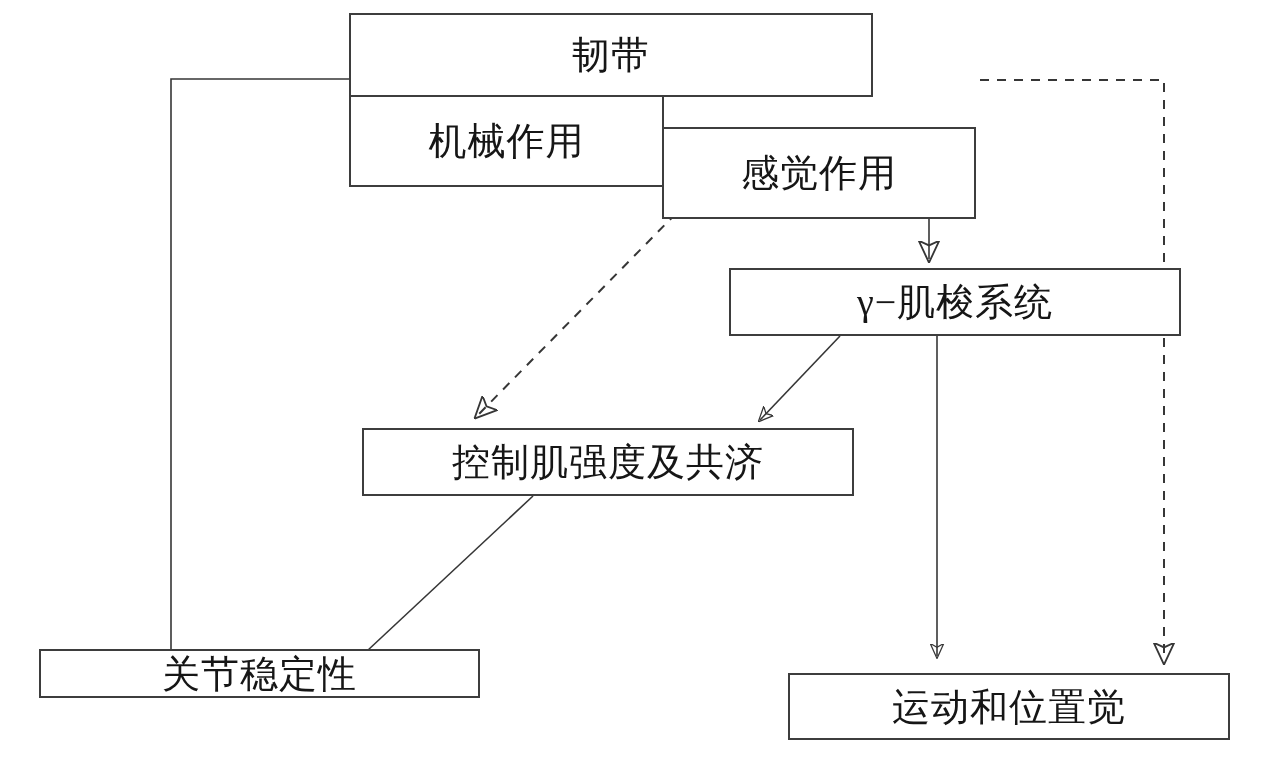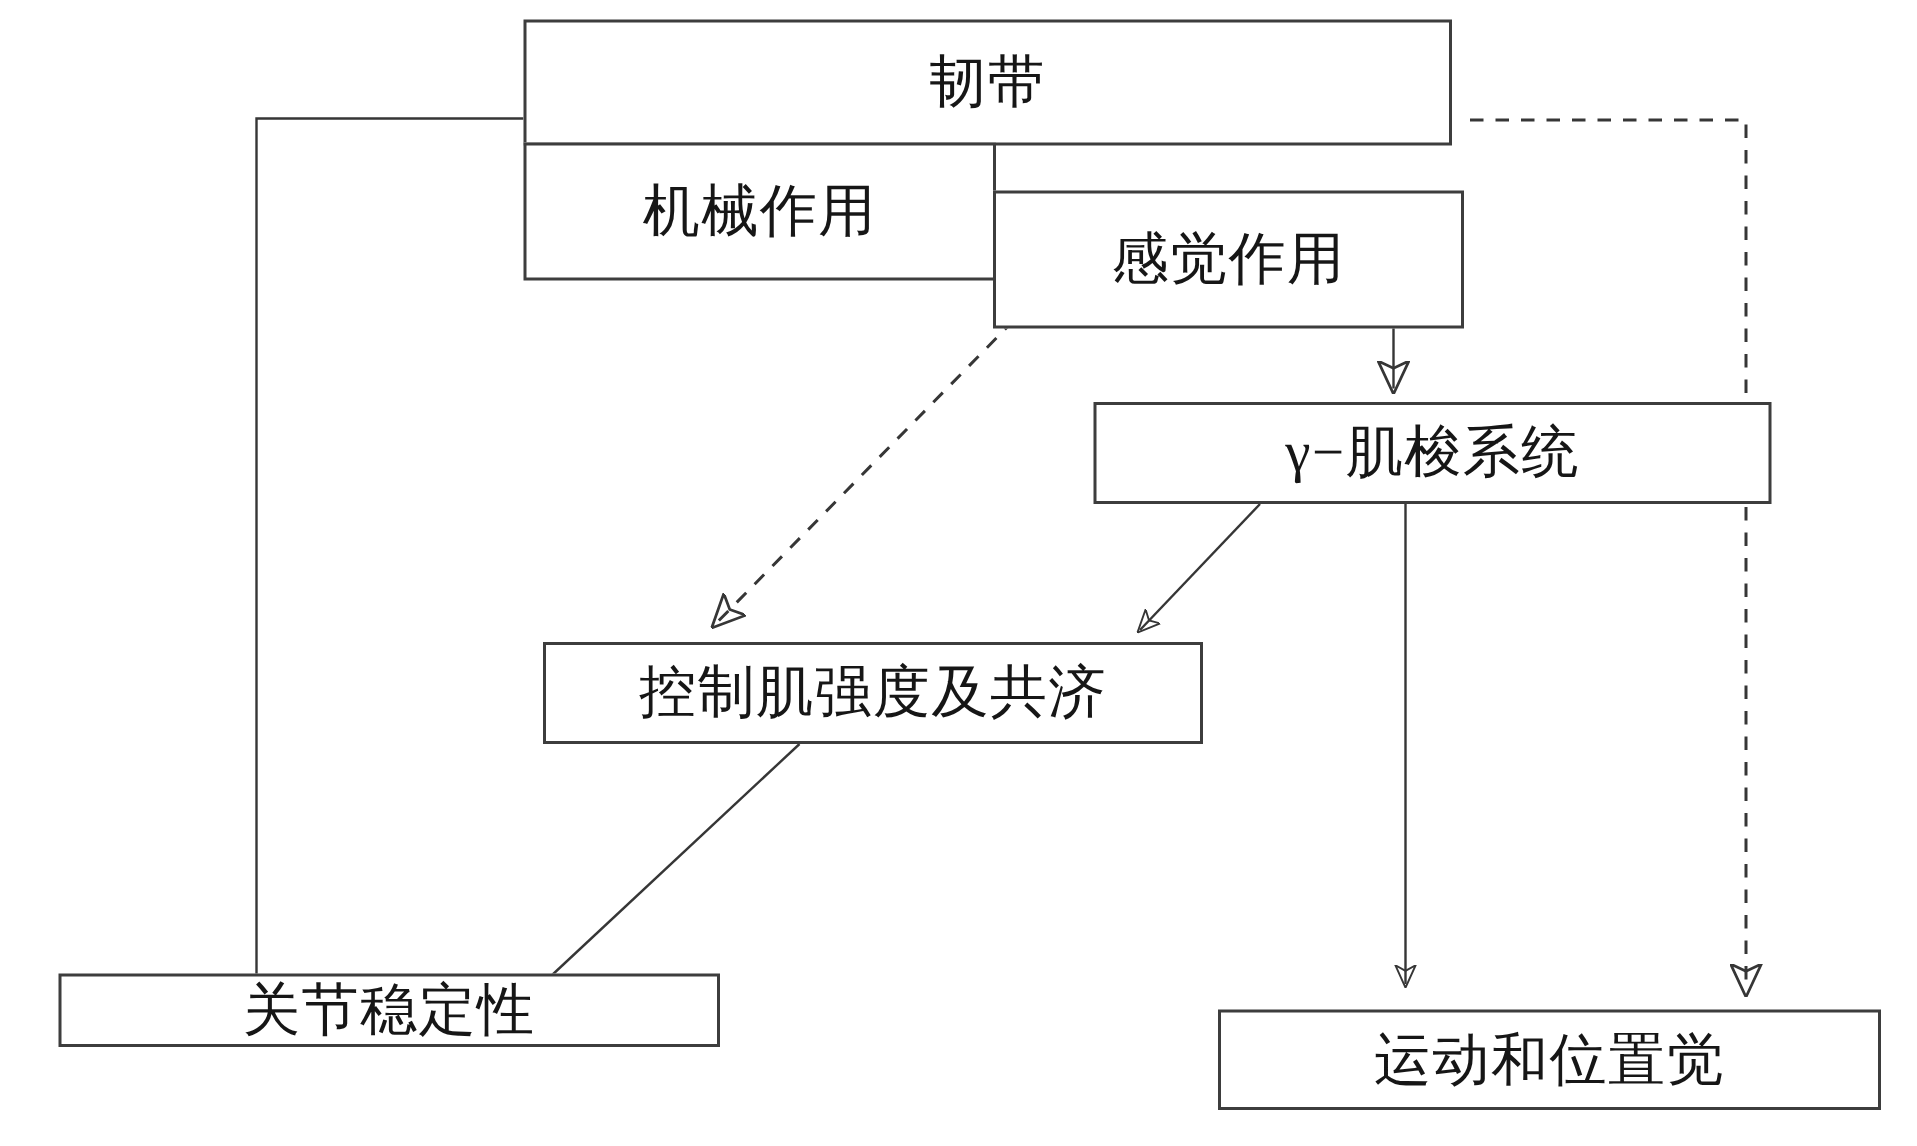--- a/index.html
+++ b/index.html
@@ -39,29 +39,29 @@
     display: flex;
     align-items: center;
     justify-content: center;
     font-size: 38px;
     color: #161616;
     letter-spacing: 1px;
     line-height: 1;
     white-space: nowrap;
   }
   
-  .node-ligament   { left: 349px; top: 13px;  width: 619px; height: 84px; }
+  .node-ligament   { left: 349px; top: 13px;  width: 524px; height: 84px; }
   .node-mechanical { left: 349px; top: 95px;  width: 315px; height: 92px; }
   .node-sensory    { left: 662px; top: 95px;  width: 314px; height: 92px; margin-top: 32px; }
   
   .node-gamma      { left: 729px; top: 268px; width: 452px; height: 68px; }
-  .node-control    { left: 362px; top: 428px; width: 440px; height: 68px; }
+  .node-control    { left: 362px; top: 428px; width: 492px; height: 68px; }
   
   .node-stability  { left: 39px;  top: 649px; width: 441px; height: 49px; font-family: Liberation Serif, serif; }
-  .node-position   { left: 788px; top: 673px; width: 442px; height: 67px; margin-left: 24px; }
+  .node-position   { left: 788px; top: 673px; width: 442px; height: 67px; }
 </style>
 </head>
 <body>
 
 <div class="stage">
 
   <svg class="edges-layer" viewBox="0 0 1278 764" xmlns="http://www.w3.org/2000/svg">
     <defs>
       <marker id="mSmall" viewBox="0 0 12 12" refX="10" refY="6" markerWidth="15" markerHeight="15" orient="auto" markerUnits="userSpaceOnUse">
         <path d="M0,0.6 L12,6 L0,11.4 L3,6 Z" fill="#262626" stroke="none"></path>

